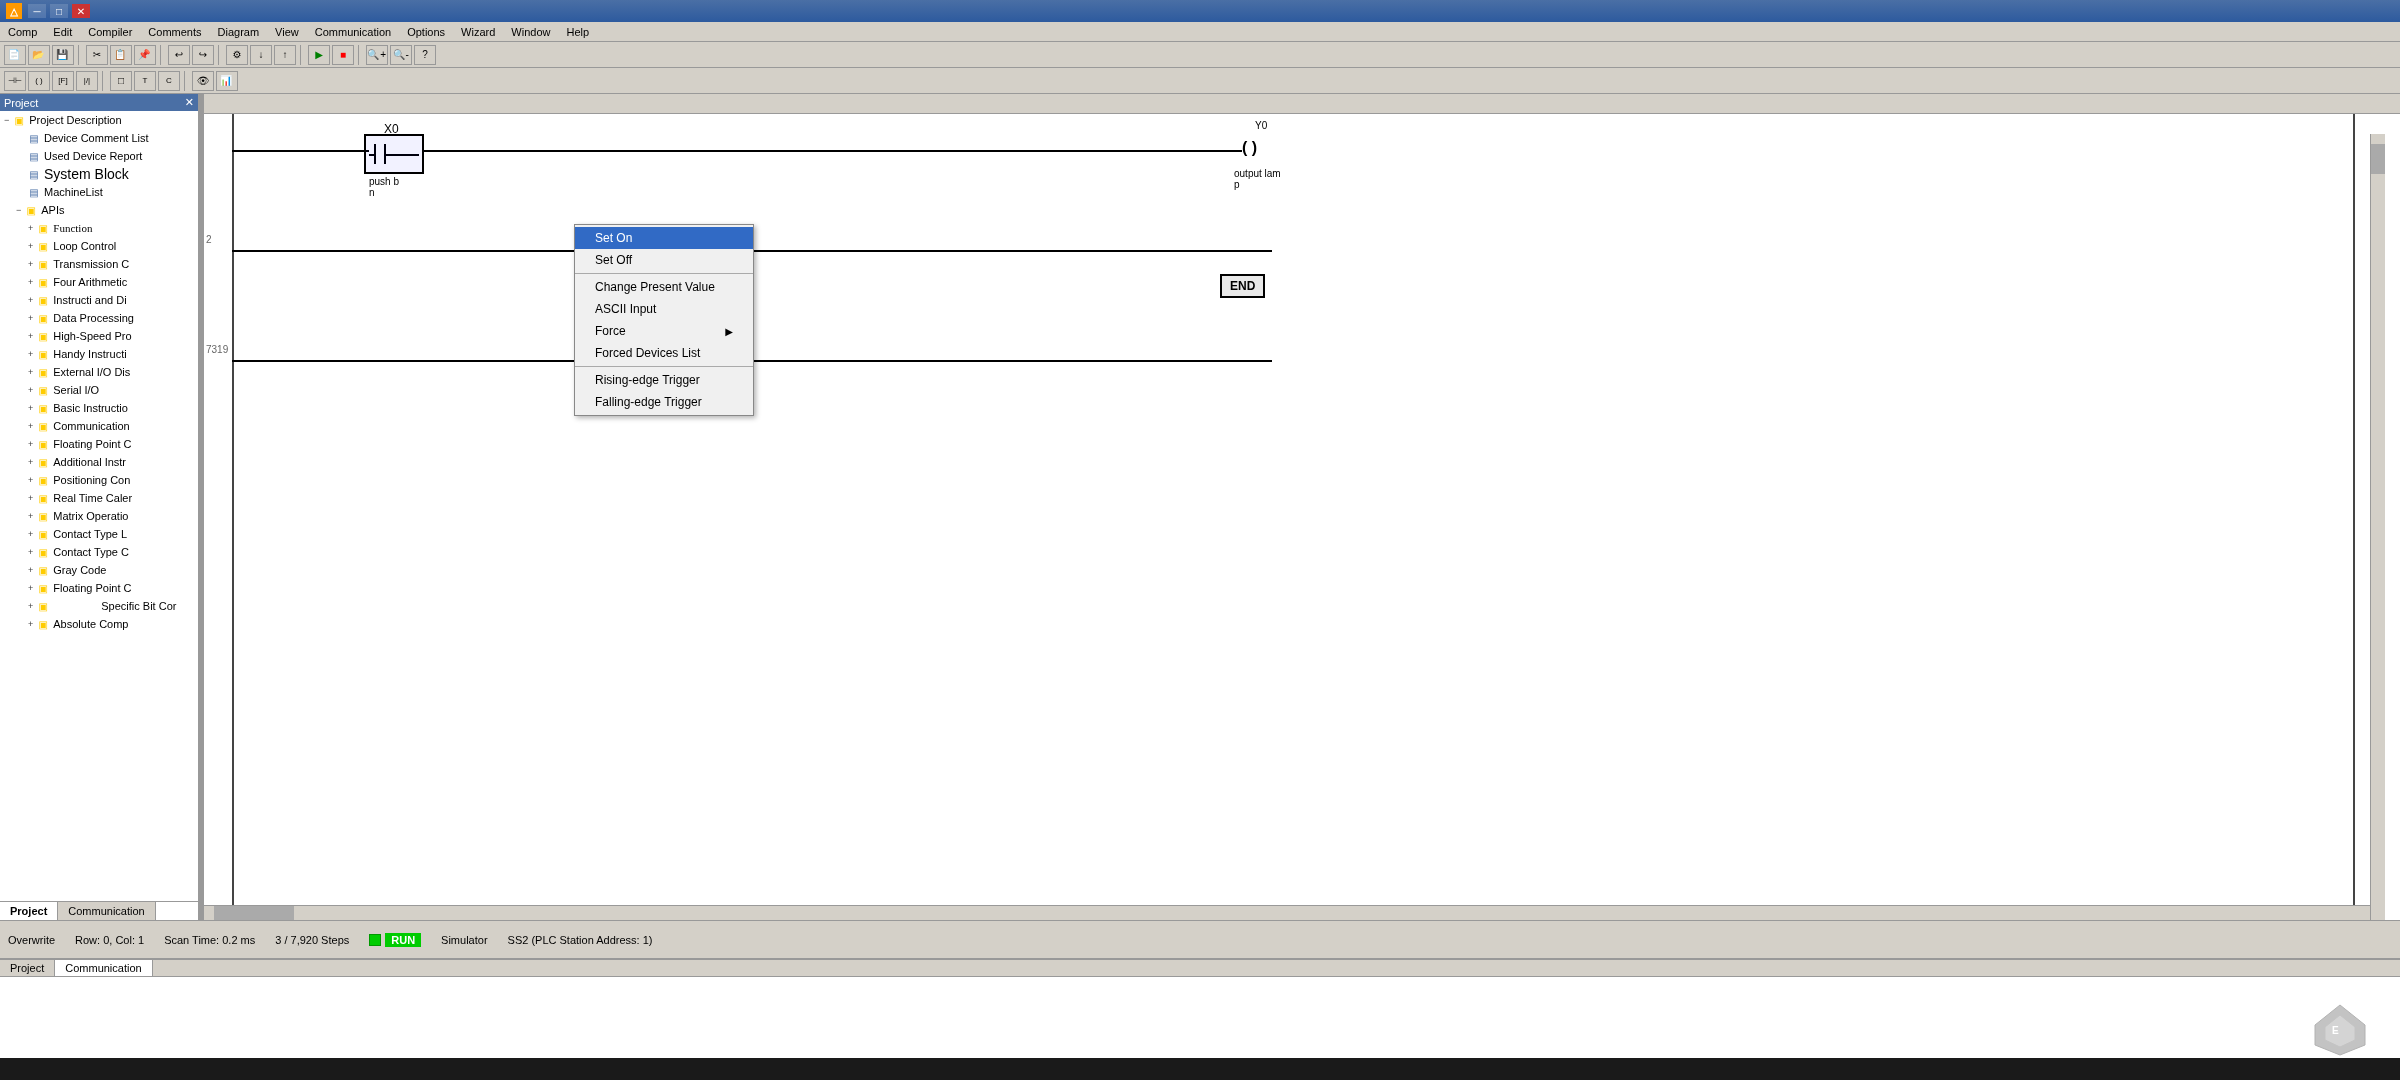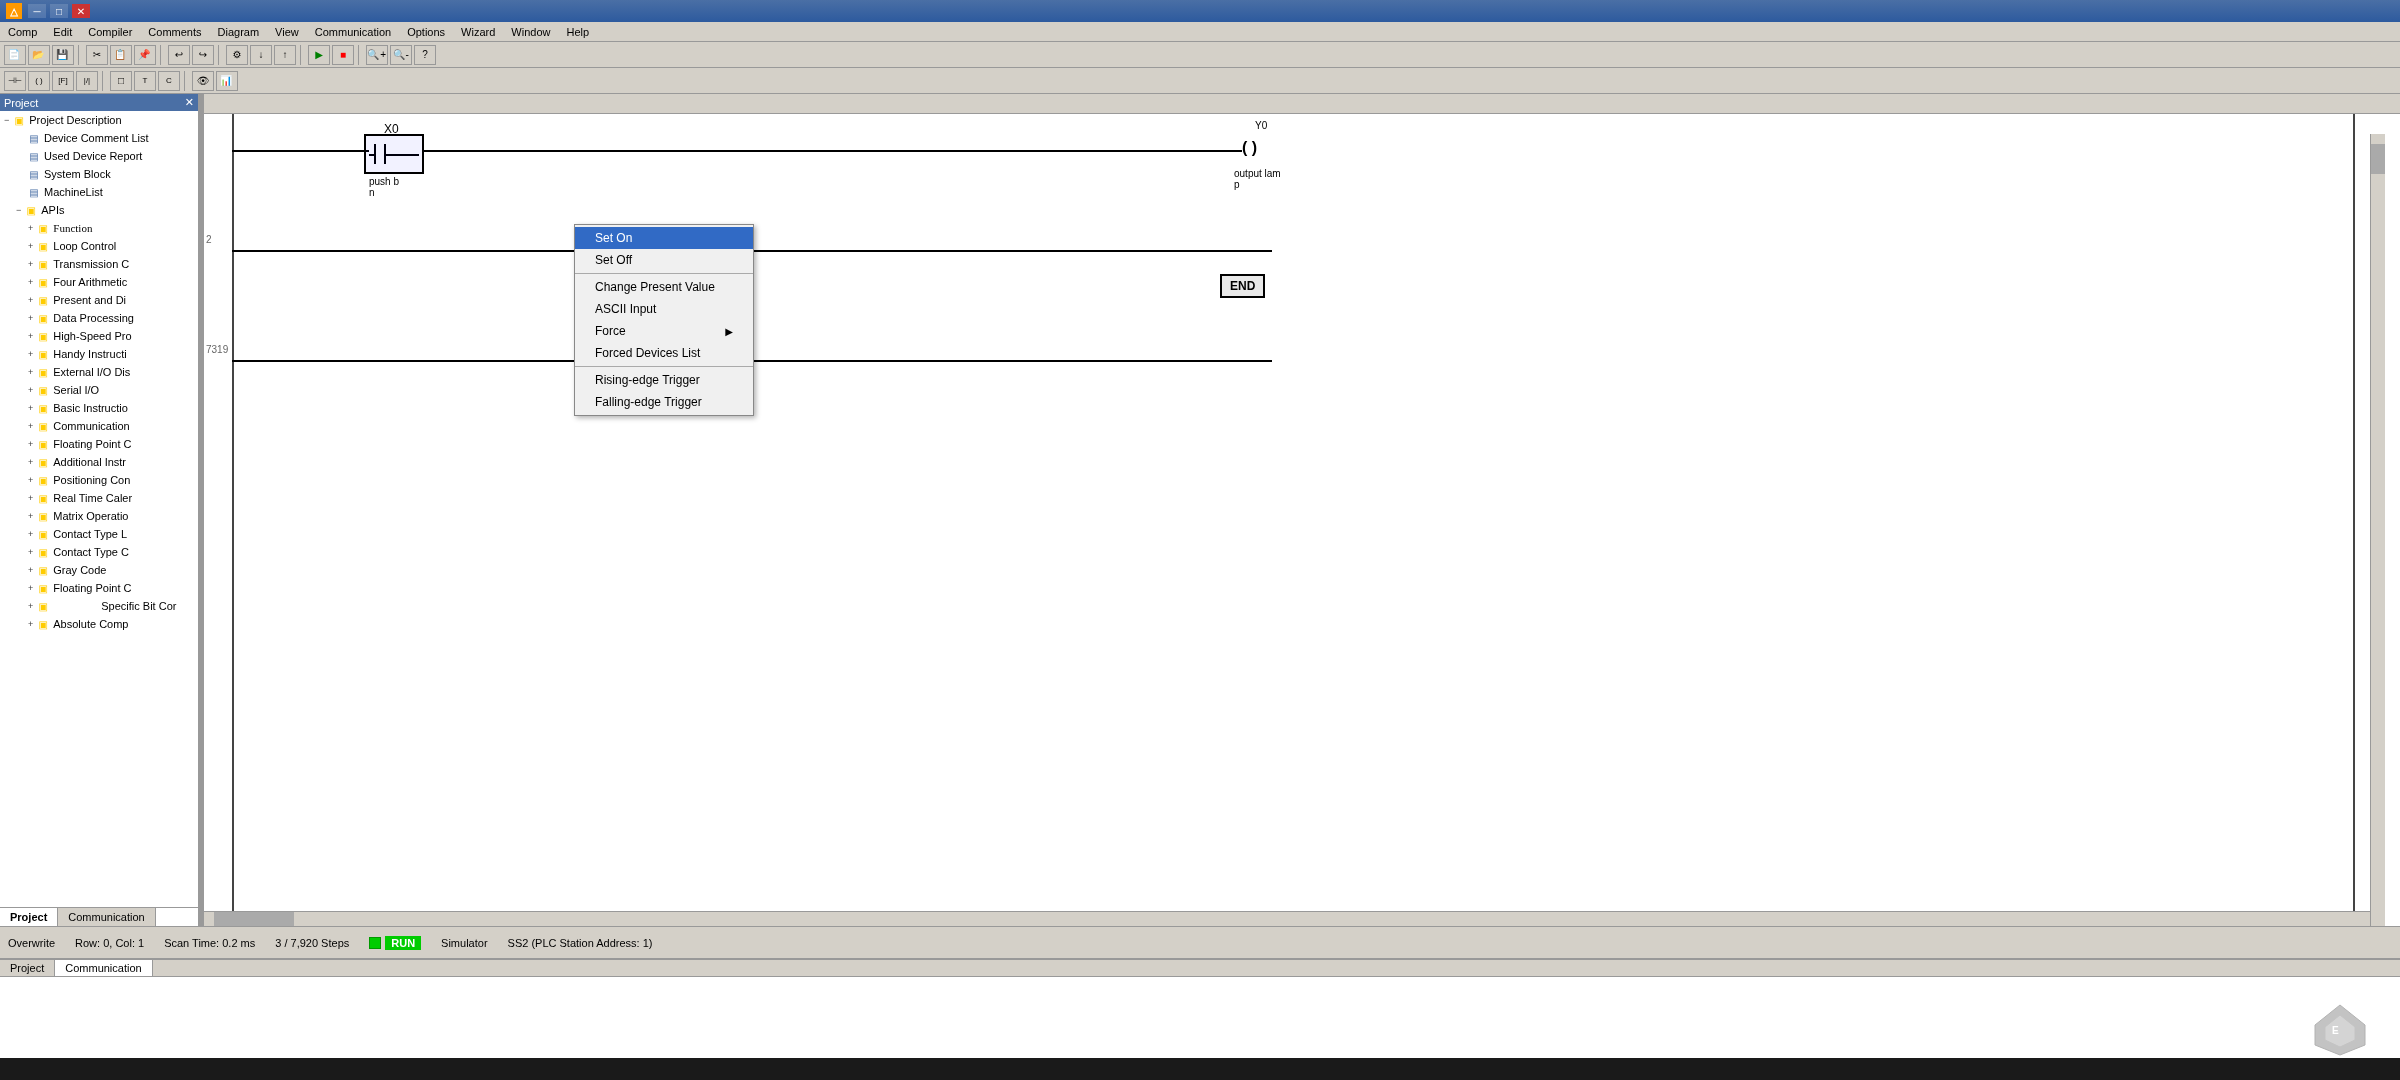--- a/index.html
+++ b/index.html
@@ -223,21 +223,21 @@
     .ctx-sep {
       height: 1px;
       background: #aaa;
       margin: 2px 0;
     }
     .ctx-arrow { font-size: 10px; }
 
     
     #status-bar {
       width: 100%;
-      height: 32px;
+      height: 38px;
       background: #d4d0c8;
       border-top: 1px solid #999;
       display: flex;
       align-items: center;
       padding: 0 8px;
       gap: 20px;
       font-size: 11px;
     }
     .status-item { display: flex; align-items: center; gap: 4px; }
     .status-green {
@@ -414,21 +414,21 @@
             <span style="font-size: 11px;">Device Comment List</span>
           </div>
           <div class="tree-item" style="padding-left: 16px;">
             <span style="width: 10px; display: inline-block;"></span>
             <span class="tree-icon" style="color: rgb(74, 111, 165);">▤</span>
             <span style="font-size: 11px;">Used Device Report</span>
           </div>
           <div class="tree-item" style="padding-left: 16px;">
             <span style="width: 10px; display: inline-block;"></span>
             <span class="tree-icon" style="color: rgb(74, 111, 165);">▤</span>
-            <span style="font-size: 11px;">System Block</span>
+            <span style="font-size: 14px;">System Block</span>
           </div>
           <div class="tree-item" style="padding-left: 16px;">
             <span style="width: 10px; display: inline-block;"></span>
             <span class="tree-icon" style="color: rgb(74, 111, 165);">▤</span>
             <span style="font-size: 11px;">MachineList</span>
           </div>
           <div class="tree-item" style="padding-left: 16px;">
             <span class="expand-icon">−</span>
             <span class="tree-icon" style="color: rgb(255, 204, 0);">▣</span>
             <span style="font-size: 11px;">APIs</span>
@@ -449,21 +449,21 @@
             <span style="font-size: 11px;">Transmission C</span>
           </div>
           <div class="tree-item" style="padding-left: 28px;">
             <span class="expand-icon">+</span>
             <span class="tree-icon" style="color: rgb(255, 204, 0);">▣</span>
             <span style="font-size: 11px;">Four Arithmetic</span>
           </div>
           <div class="tree-item" style="padding-left: 28px;">
             <span class="expand-icon">+</span>
             <span class="tree-icon" style="color: rgb(255, 204, 0);">▣</span>
-            <span style="font-size: 11px;">Present and Di</span>
+            <span style="font-size: 11px;">Instructi and Di</span>
           </div>
           <div class="tree-item" style="padding-left: 28px;">
             <span class="expand-icon">+</span>
             <span class="tree-icon" style="color: rgb(255, 204, 0);">▣</span>
             <span style="font-size: 11px;">Data Processing</span>
           </div>
           <div class="tree-item" style="padding-left: 28px;">
             <span class="expand-icon">+</span>
             <span class="tree-icon" style="color: rgb(255, 204, 0);">▣</span>
             <span style="font-size: 11px;">High-Speed Pro</span>

